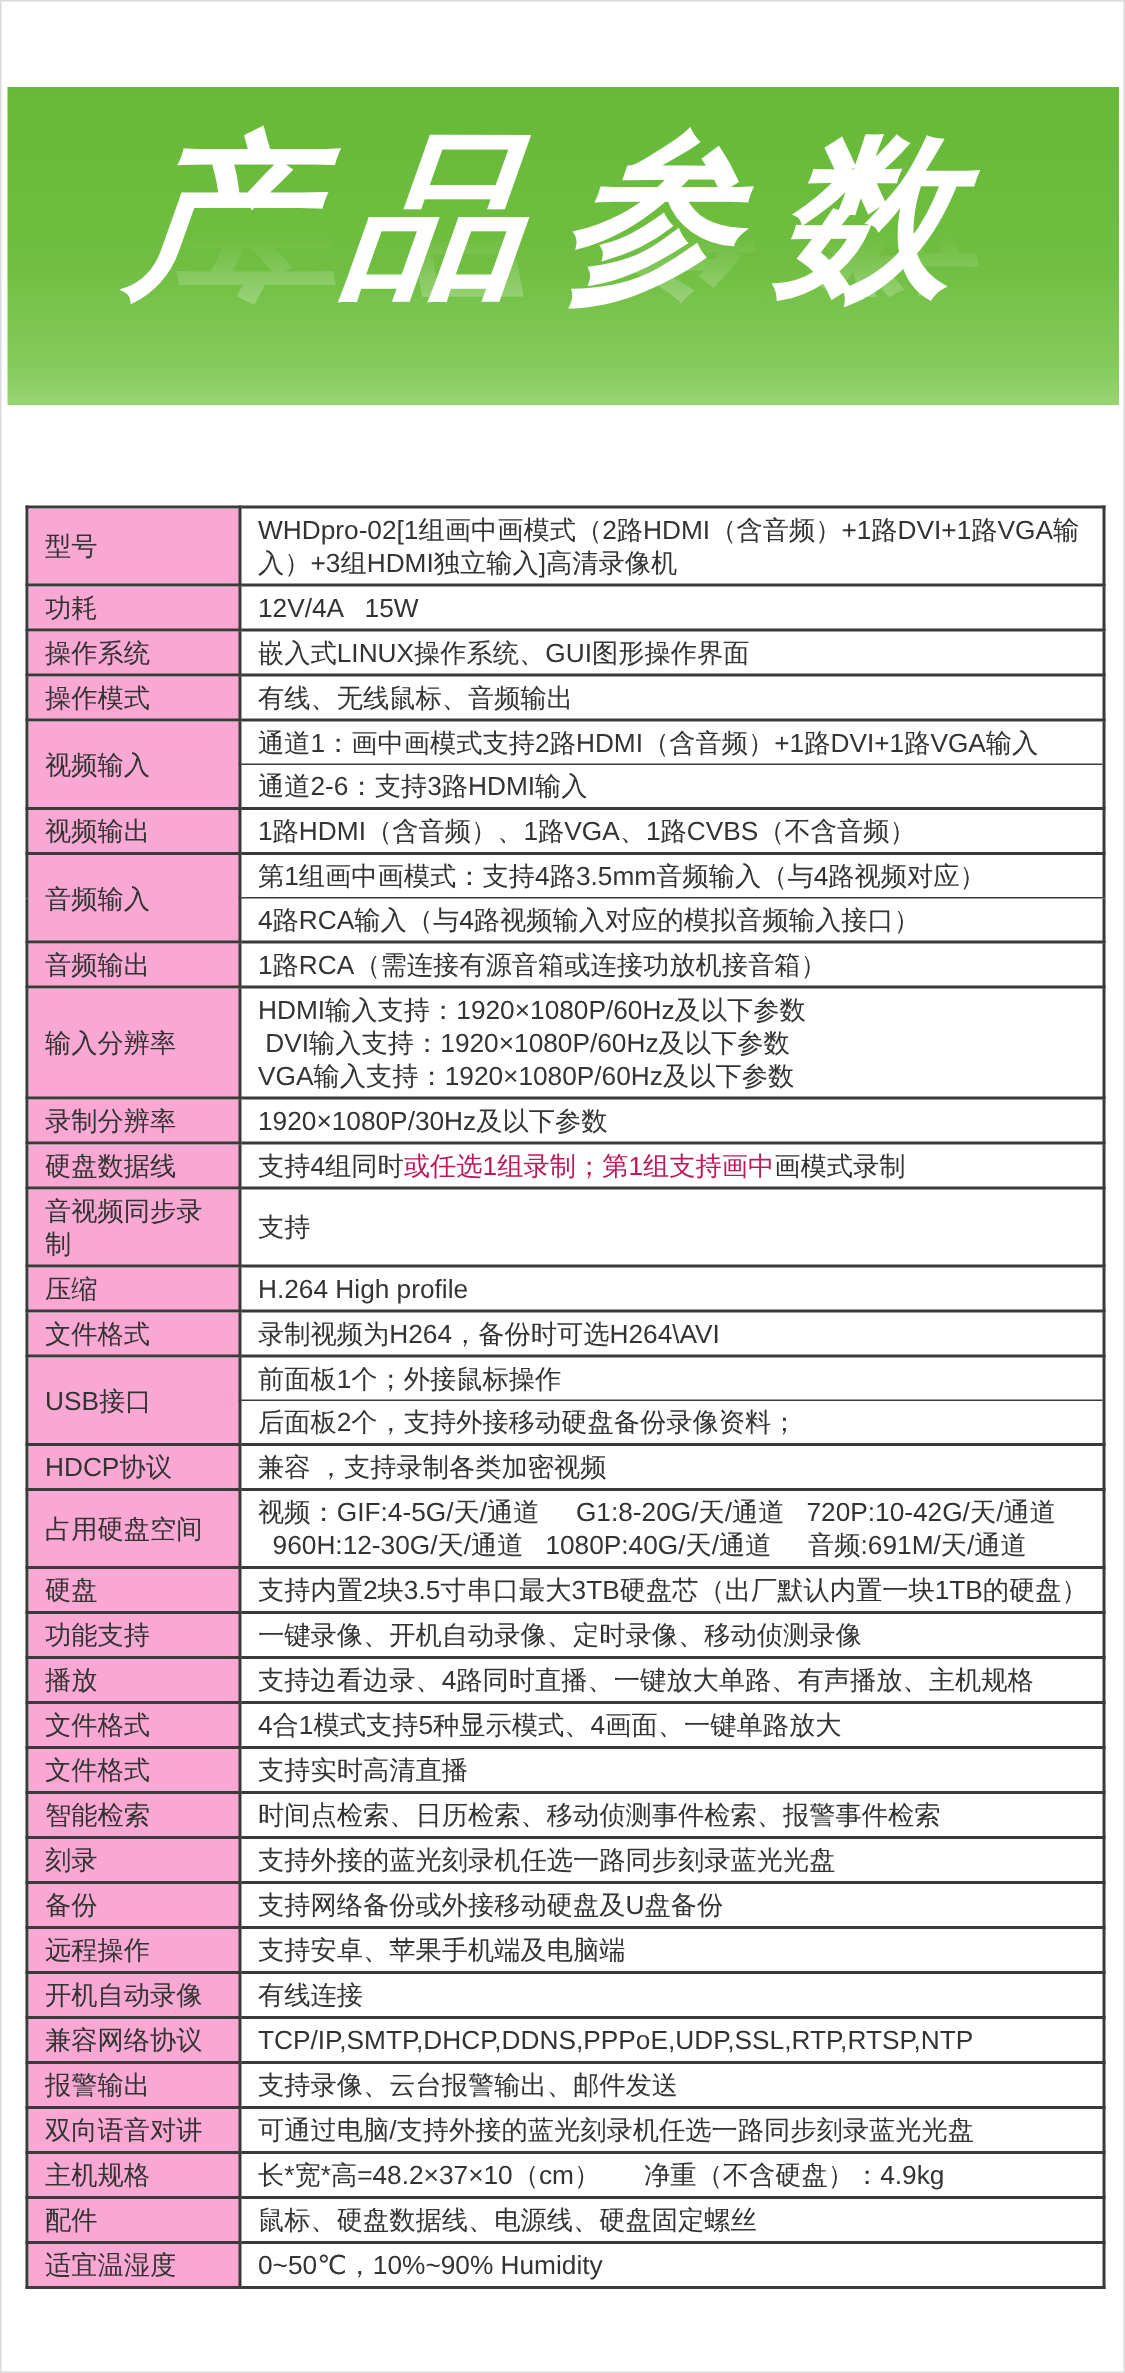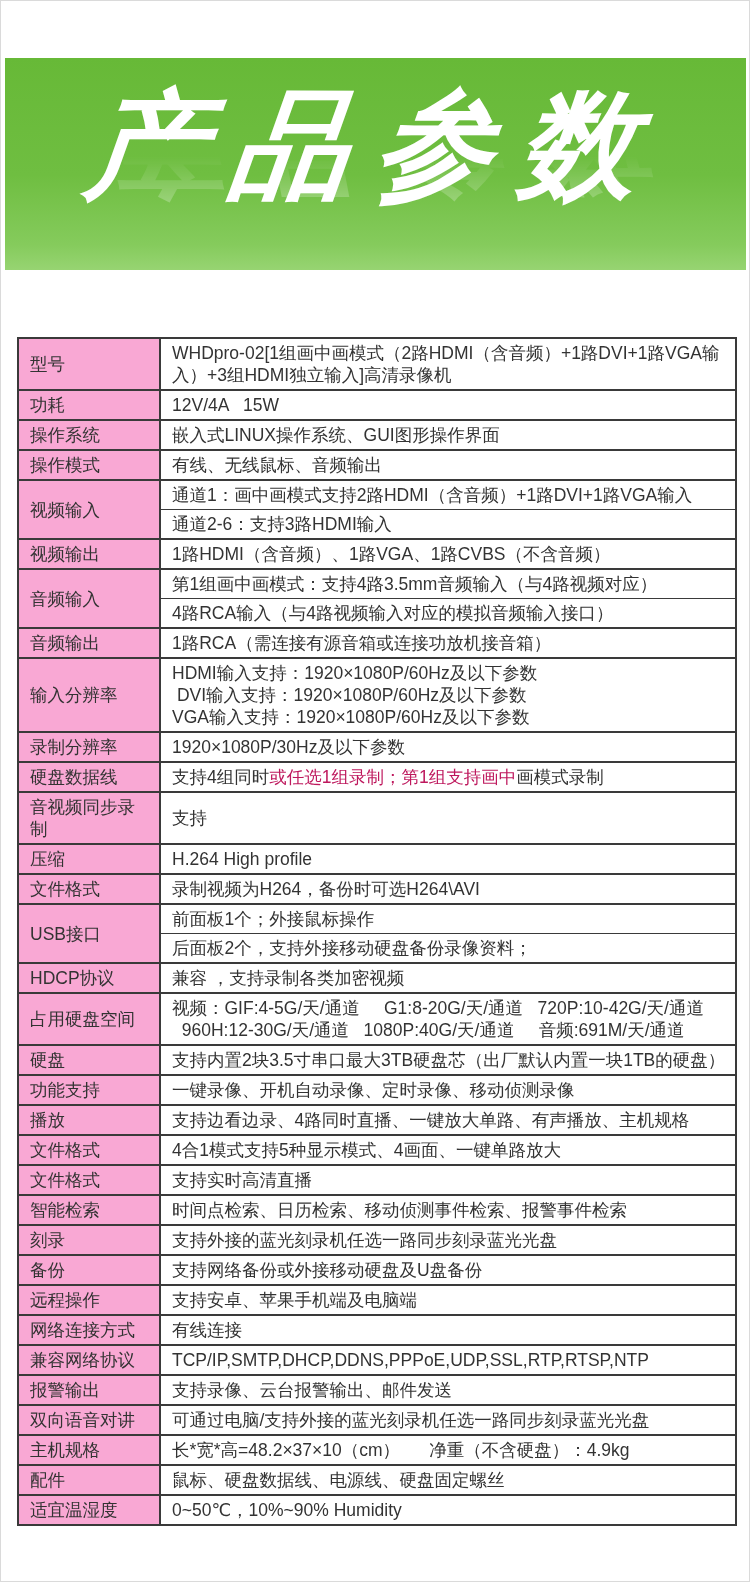--- a/index.html
+++ b/index.html
@@ -218,21 +218,21 @@
         </tr>
         <tr>
           <td class="label-cell" rowspan="1">备份</td>
           <td class="value-cell">支持网络备份或外接移动硬盘及U盘备份</td>
         </tr>
         <tr>
           <td class="label-cell" rowspan="1">远程操作</td>
           <td class="value-cell">支持安卓、苹果手机端及电脑端</td>
         </tr>
         <tr>
-          <td class="label-cell" rowspan="1">网络连接方式</td>
+          <td class="label-cell" rowspan="1">开机自动录像</td>
           <td class="value-cell">有线连接</td>
         </tr>
         <tr>
           <td class="label-cell" rowspan="1">兼容网络协议</td>
           <td class="value-cell">TCP/IP,SMTP,DHCP,DDNS,PPPoE,UDP,SSL,RTP,RTSP,NTP</td>
         </tr>
         <tr>
           <td class="label-cell" rowspan="1">报警输出</td>
           <td class="value-cell">支持录像、云台报警输出、邮件发送</td>
         </tr>

